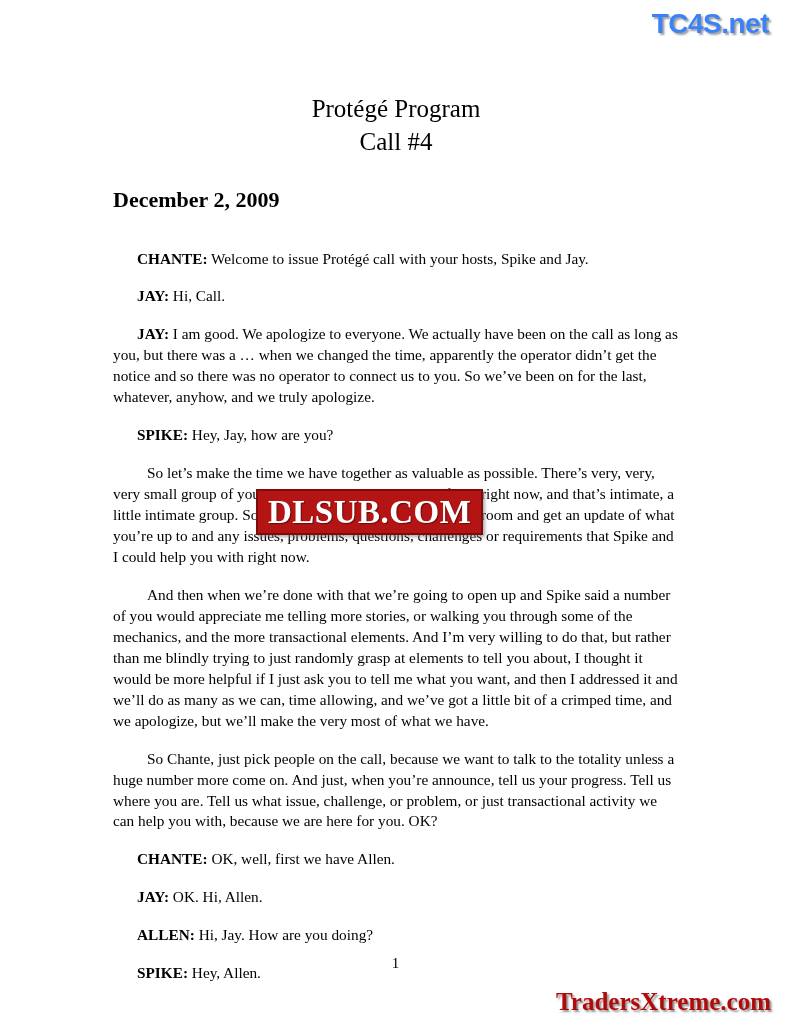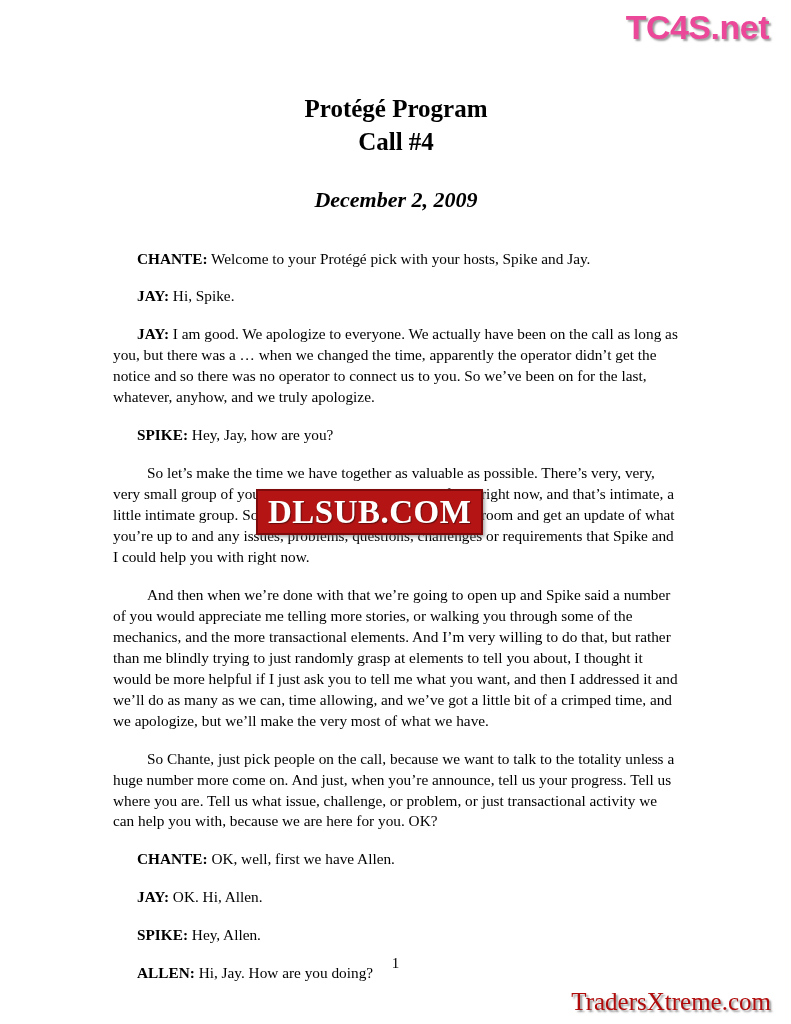--- a/index.html
+++ b/index.html
@@ -22,31 +22,31 @@
     background: #ffffff;
   }
 
   
   .wm-top {
     position: absolute;
     top: 8px;
     right: 22px;
     font-family: "Liberation Sans", sans-serif;
     font-weight: bold;
-    font-size: 34px;
+    font-size: 28px;
     letter-spacing: -0.5px;
-    color: #ec4899;
+    color: #3b82f6;
     text-shadow: 2px 2px 2px rgba(140,140,140,0.85);
   }
   .wm-bottom {
     position: absolute;
     bottom: 8px;
     right: 20px;
     font-family: "Liberation Serif", serif;
-    font-weight: normal;
+    font-weight: bold;
     font-size: 25px;
     color: #b10a0a;
     text-shadow: 2px 2px 2px rgba(120,120,120,0.8);
     margin-left: 48px;
   }
   .wm-center {
     position: absolute;
     top: 489px;
     left: 256px;
     font-family: "Liberation Serif", serif;
@@ -65,28 +65,27 @@
   
   .doc {
     position: absolute;
     top: 92px;
     left: 113px;
     width: 566px;
   }
 
   .title {
     text-align: center;
-    font-weight: bold;
+    font-weight: normal;
     font-size: 25px;
     line-height: 1.33;
     margin: 0;
   }
   .date {
-    text-align: center;
-    font-style: italic;
+    text-align: left;
     font-weight: bold;
     font-size: 22px;
     margin: 28px 0 0 0;
   }
 
   .transcript {
     margin-top: 36px;
     font-size: 15.3px;
     line-height: 1.37;
     text-align: left;
@@ -127,26 +126,26 @@
       <span>Protégé Program</span><br>
       <span>Call #4</span>
     </h1>
 
     <div class="date">December 2, 2009</div>
 
     <div class="transcript">
 
       <p class="para">
         <span class="speaker">CHANTE:</span>
-        <span class="said">Welcome to your Protégé pick with your hosts, Spike and Jay.</span>
+        <span class="said">Welcome to issue Protégé call with your hosts, Spike and Jay.</span>
       </p>
 
       <p class="para">
         <span class="speaker">JAY:</span>
-        <span class="said">Hi, Spike.</span>
+        <span class="said">Hi, Call.</span>
       </p>
 
       <p class="para">
         <span class="speaker">JAY:</span>
         <span class="said">I am good.  We apologize to everyone.  We actually have been on the call as long as you, but there was a … when we changed the time, apparently the operator didn’t get the notice and so there was no operator to connect us to you.  So we’ve been on for the last, whatever, anyhow, and we truly apologize.</span>
       </p>
 
       <p class="para">
         <span class="speaker">SPIKE:</span>
         <span class="said">Hey, Jay, how are you?</span>
@@ -162,27 +161,27 @@
         <span class="speaker">CHANTE:</span>
         <span class="said">OK, well, first we have Allen.</span>
       </p>
 
       <p class="para">
         <span class="speaker">JAY:</span>
         <span class="said">OK.  Hi, Allen.</span>
       </p>
 
       <p class="para">
-        <span class="speaker">SPIKE:</span>
-        <span class="said">Hey, Allen.</span>
+        <span class="speaker">ALLEN:</span>
+        <span class="said">Hi, Jay.  How are you doing?</span>
       </p>
 
       <p class="para">
-        <span class="speaker">ALLEN:</span>
-        <span class="said">Hi, Jay.  How are you doing?</span>
+        <span class="speaker">SPIKE:</span>
+        <span class="said">Hey, Allen.</span>
       </p>
 
     </div>
   </div>
 
   <div class="wm-center">DLSUB.COM</div>
 
   <div class="folio">1</div>
 
   <div class="wm-bottom">TradersXtreme.com</div>

